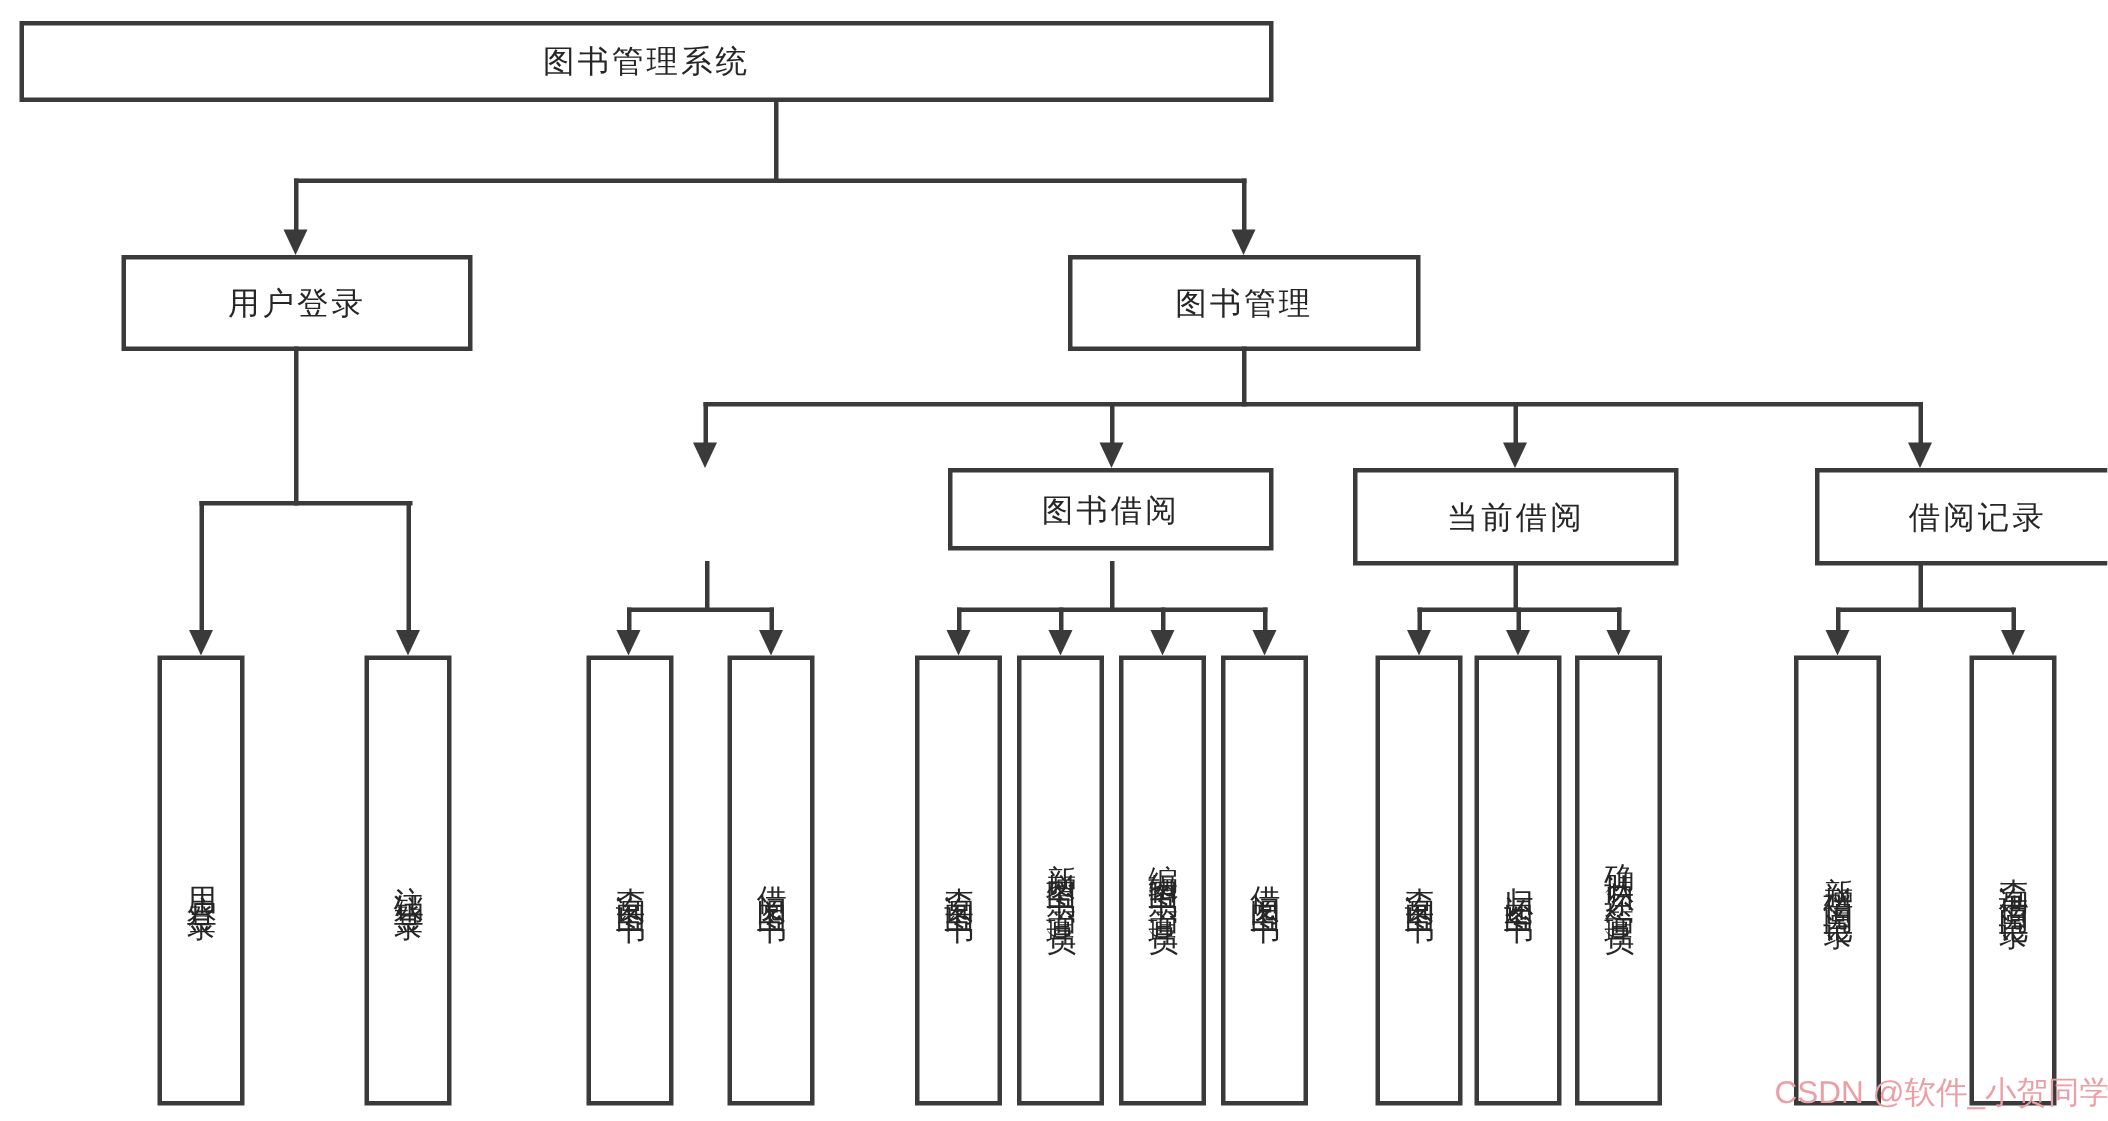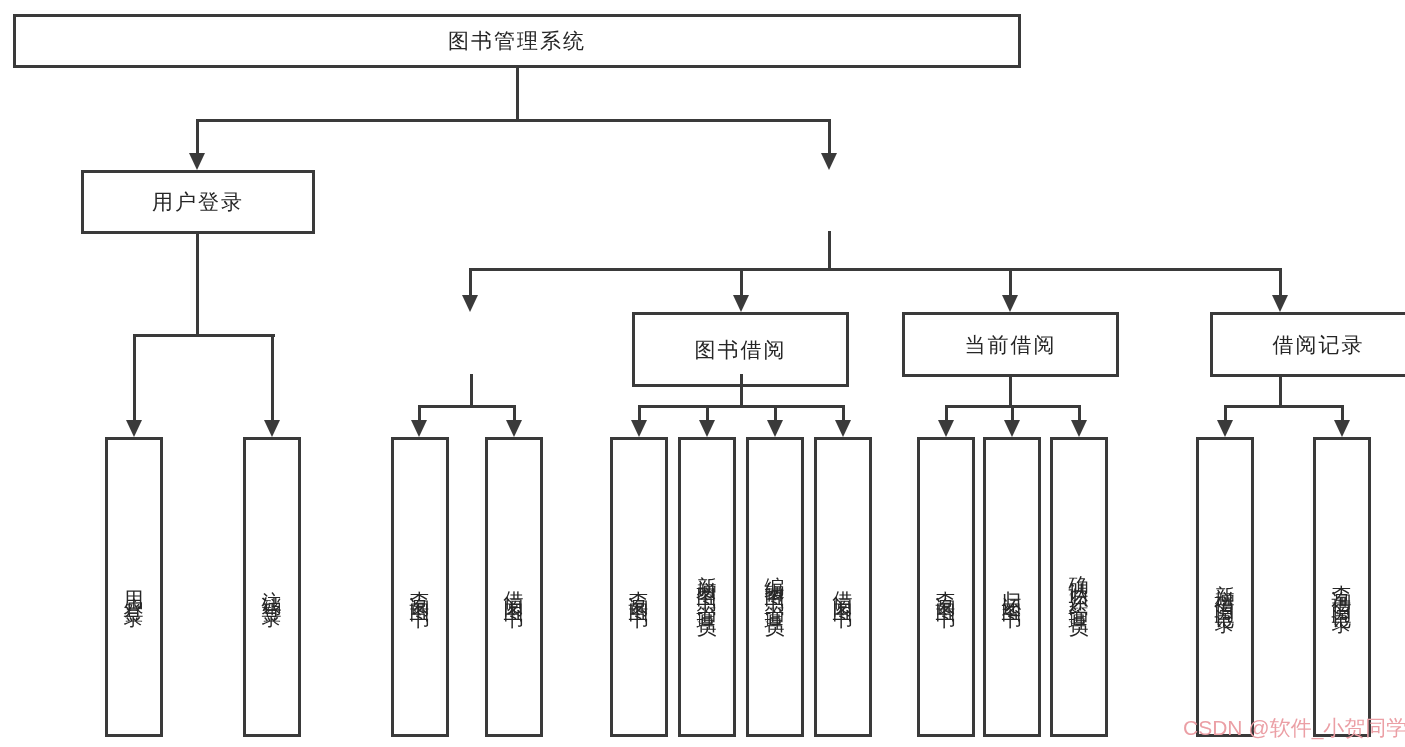--- a/index.html
+++ b/index.html
@@ -56,54 +56,57 @@
     font-size: 21px;
     color: #eb9fa5;
     white-space: nowrap;
   }
 </style>
 </head>
 <body>
 
 <div class="canvas">
 
-  <div class="box h-node" style="left:13px; top:14px; width:1008px; height:54px;align-items:center;">
+  <div class="box h-node" style="left:13px; top:14px; width:836px; height:54px;align-items:center;">
     <span>图书管理系统</span>
   </div>
 
   <div class="line" style="left:515.5px; top:66px; width:3px; height:55px;"></div>
   <div class="line" style="left:196px; top:119px; width:635px; height:3px;"></div>
   <div class="line" style="left:195.5px; top:119px; width:3px; height:38px;"></div>
   <div class="line" style="left:827.5px; top:119px; width:3px; height:38px;"></div>
   <div class="arrow" style="left:189px; top:153px;"></div>
   <div class="arrow" style="left:821px; top:153px;"></div>
 
   <div class="box h-node" style="left:81px; top:170px; width:234px; height:64px;">
     <span>用户登录</span>
+  </div>
+  <div class="box h-node" style="left:712px; top:170px; width:235px; height:64px;">
+    <span>图书管理</span>
   </div>
 
   <div class="line" style="left:195.5px; top:231px; width:3px; height:106px;"></div>
   <div class="line" style="left:132.5px; top:334px; width:142px; height:3px;"></div>
   <div class="line" style="left:132.5px; top:334px; width:3px; height:90px;"></div>
   <div class="line" style="left:270.5px; top:334px; width:3px; height:90px;"></div>
   <div class="arrow" style="left:126px; top:420px;"></div>
   <div class="arrow" style="left:264px; top:420px;"></div>
 
   <div class="line" style="left:827.5px; top:231px; width:3px; height:40px;"></div>
   <div class="line" style="left:468.5px; top:268px; width:813px; height:3px;"></div>
   <div class="line" style="left:468.5px; top:268px; width:3px; height:30px;"></div>
   <div class="line" style="left:739.5px; top:268px; width:3px; height:30px;"></div>
   <div class="line" style="left:1008.5px; top:268px; width:3px; height:30px;"></div>
   <div class="line" style="left:1278.5px; top:268px; width:3px; height:30px;"></div>
   <div class="arrow" style="left:462px; top:295px;"></div>
   <div class="arrow" style="left:733px; top:295px;"></div>
   <div class="arrow" style="left:1002px; top:295px;"></div>
   <div class="arrow" style="left:1272px; top:295px;"></div>
 
-  <div class="box h-node" style="left:632px; top:312px; width:217px; height:75px;">
+  <div class="box h-node" style="left:632px; top:312px; width:217px; height:55px;">
     <span>图书借阅</span>
   </div>
   <div class="box h-node" style="left:902px; top:312px; width:217px; height:65px;">
     <span>当前借阅</span>
   </div>
   <div class="box h-node" style="left:1174px; top:312px; width:217px; height:65px;margin-left:36px;">
     <span>借阅记录</span>
   </div>
 
   <div class="line" style="left:469.5px; top:374px; width:3px; height:34px;"></div>

